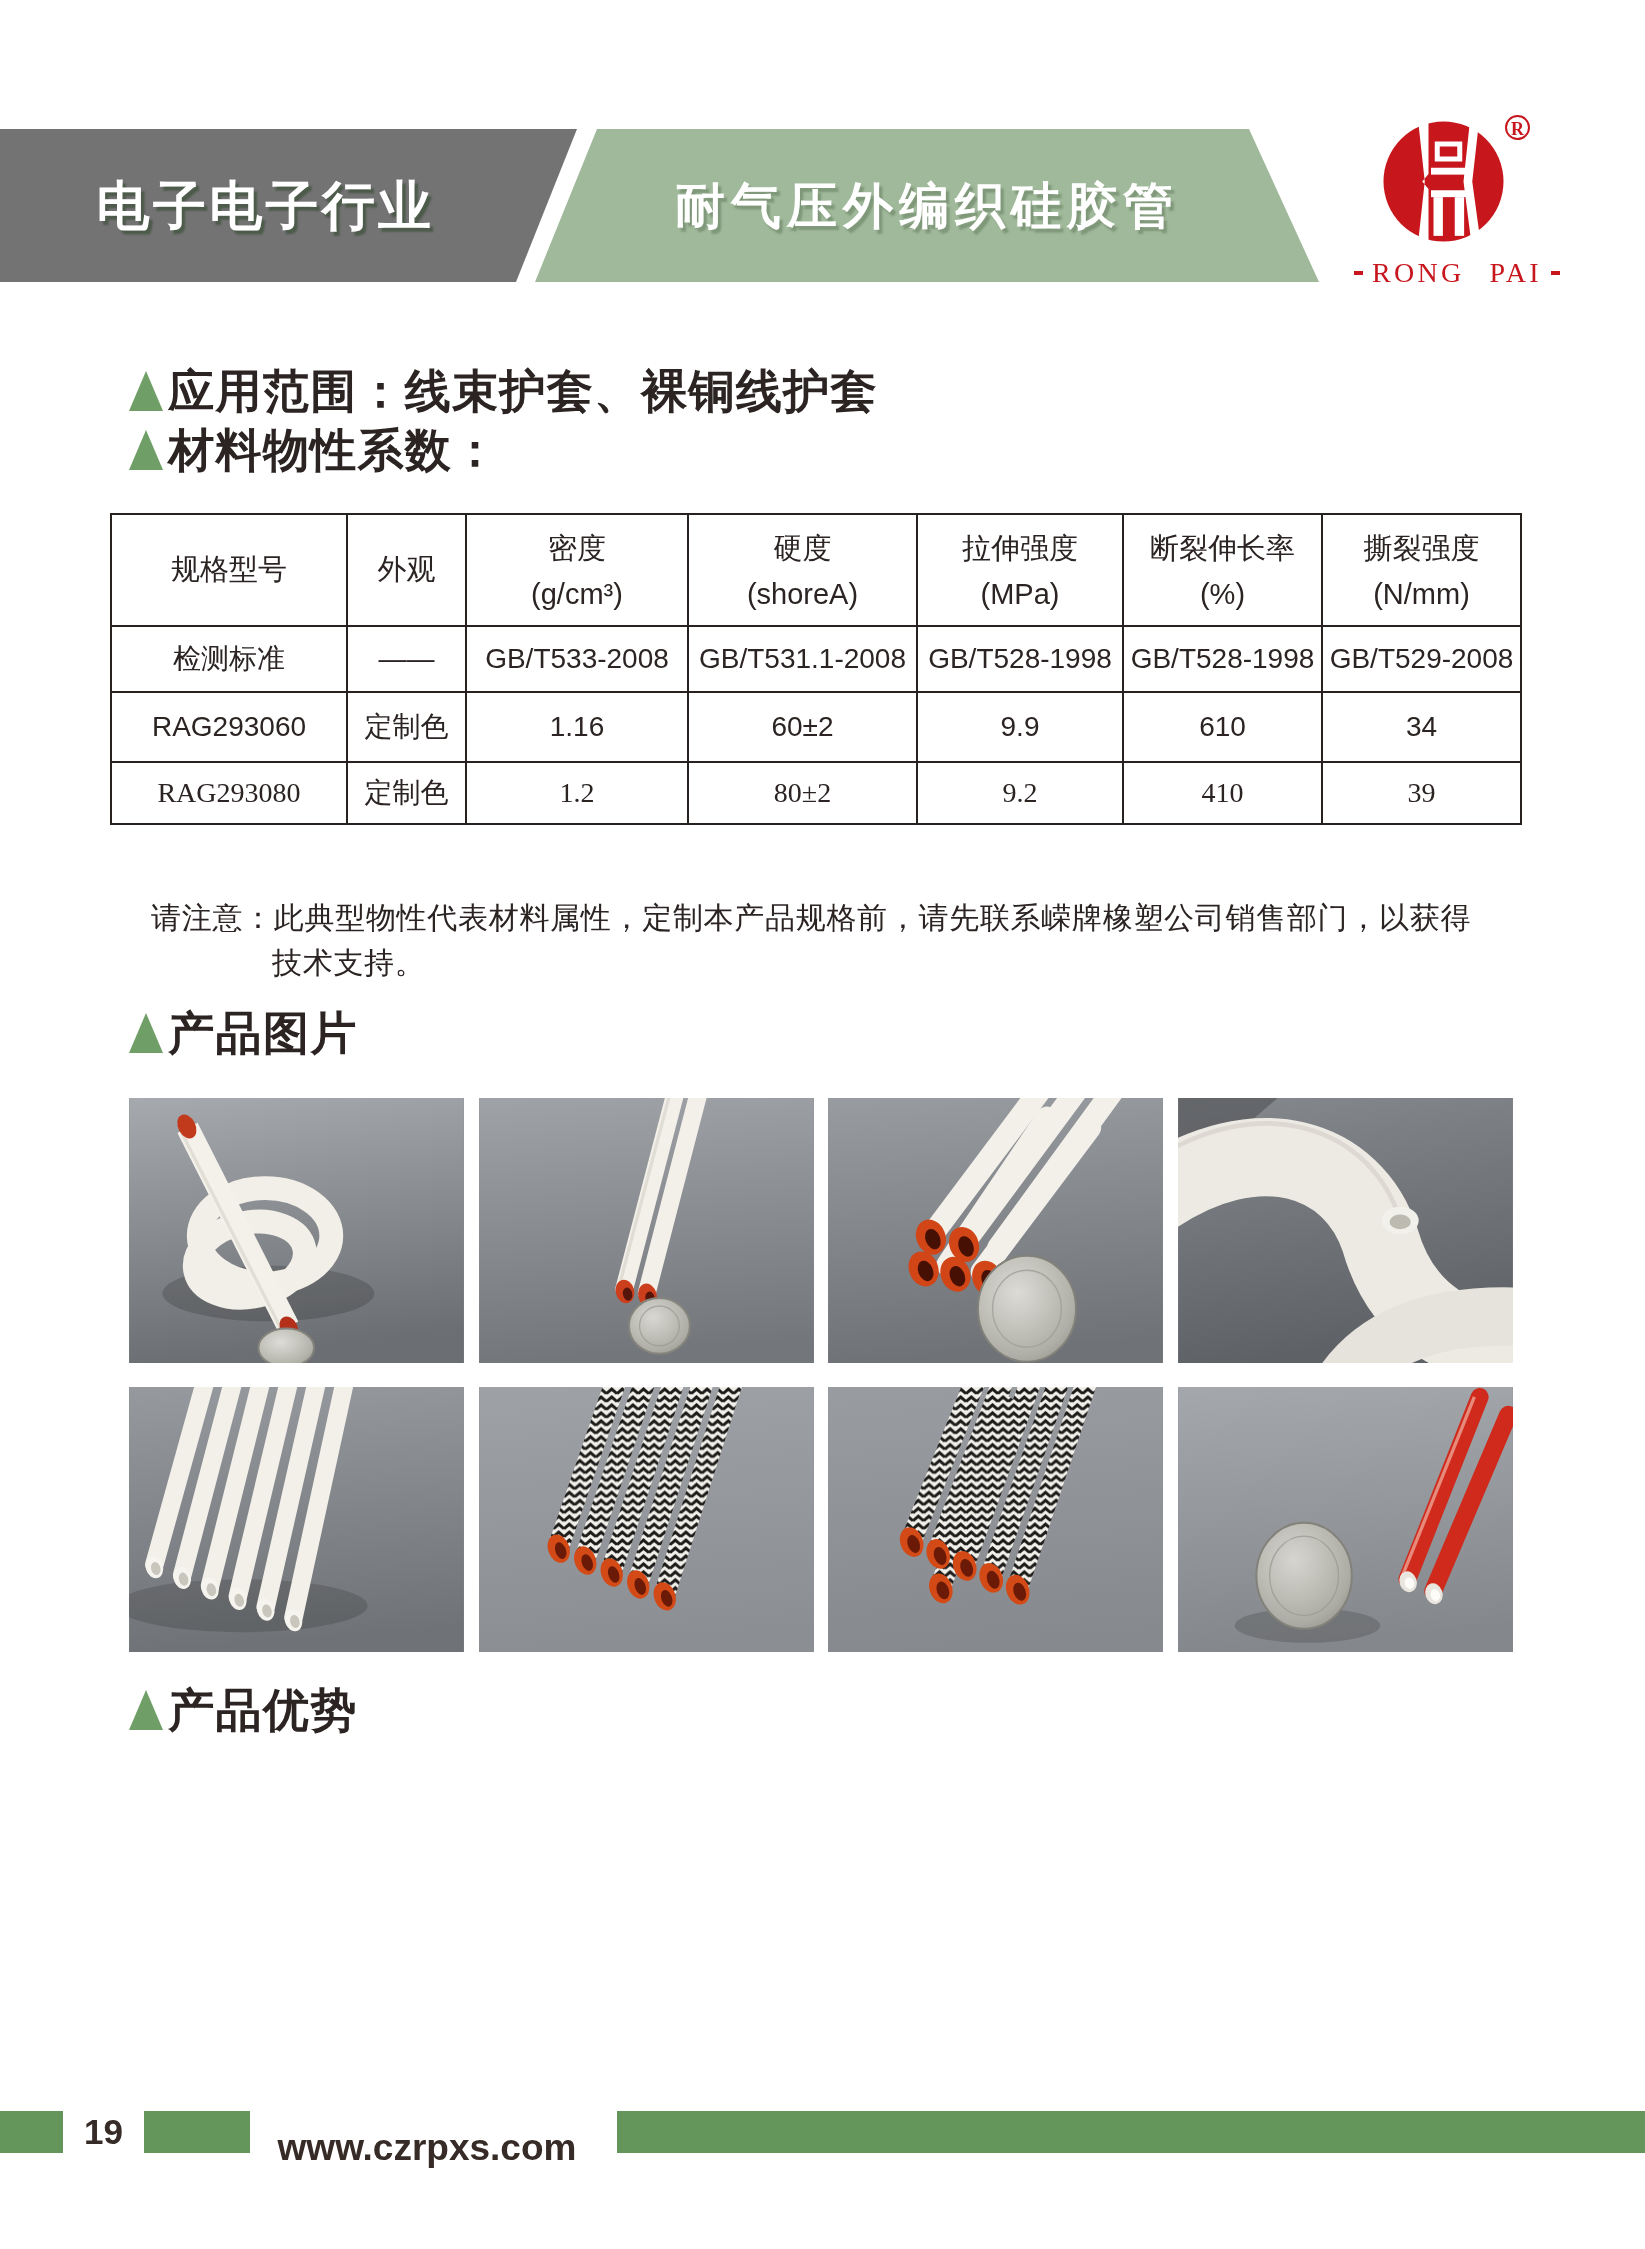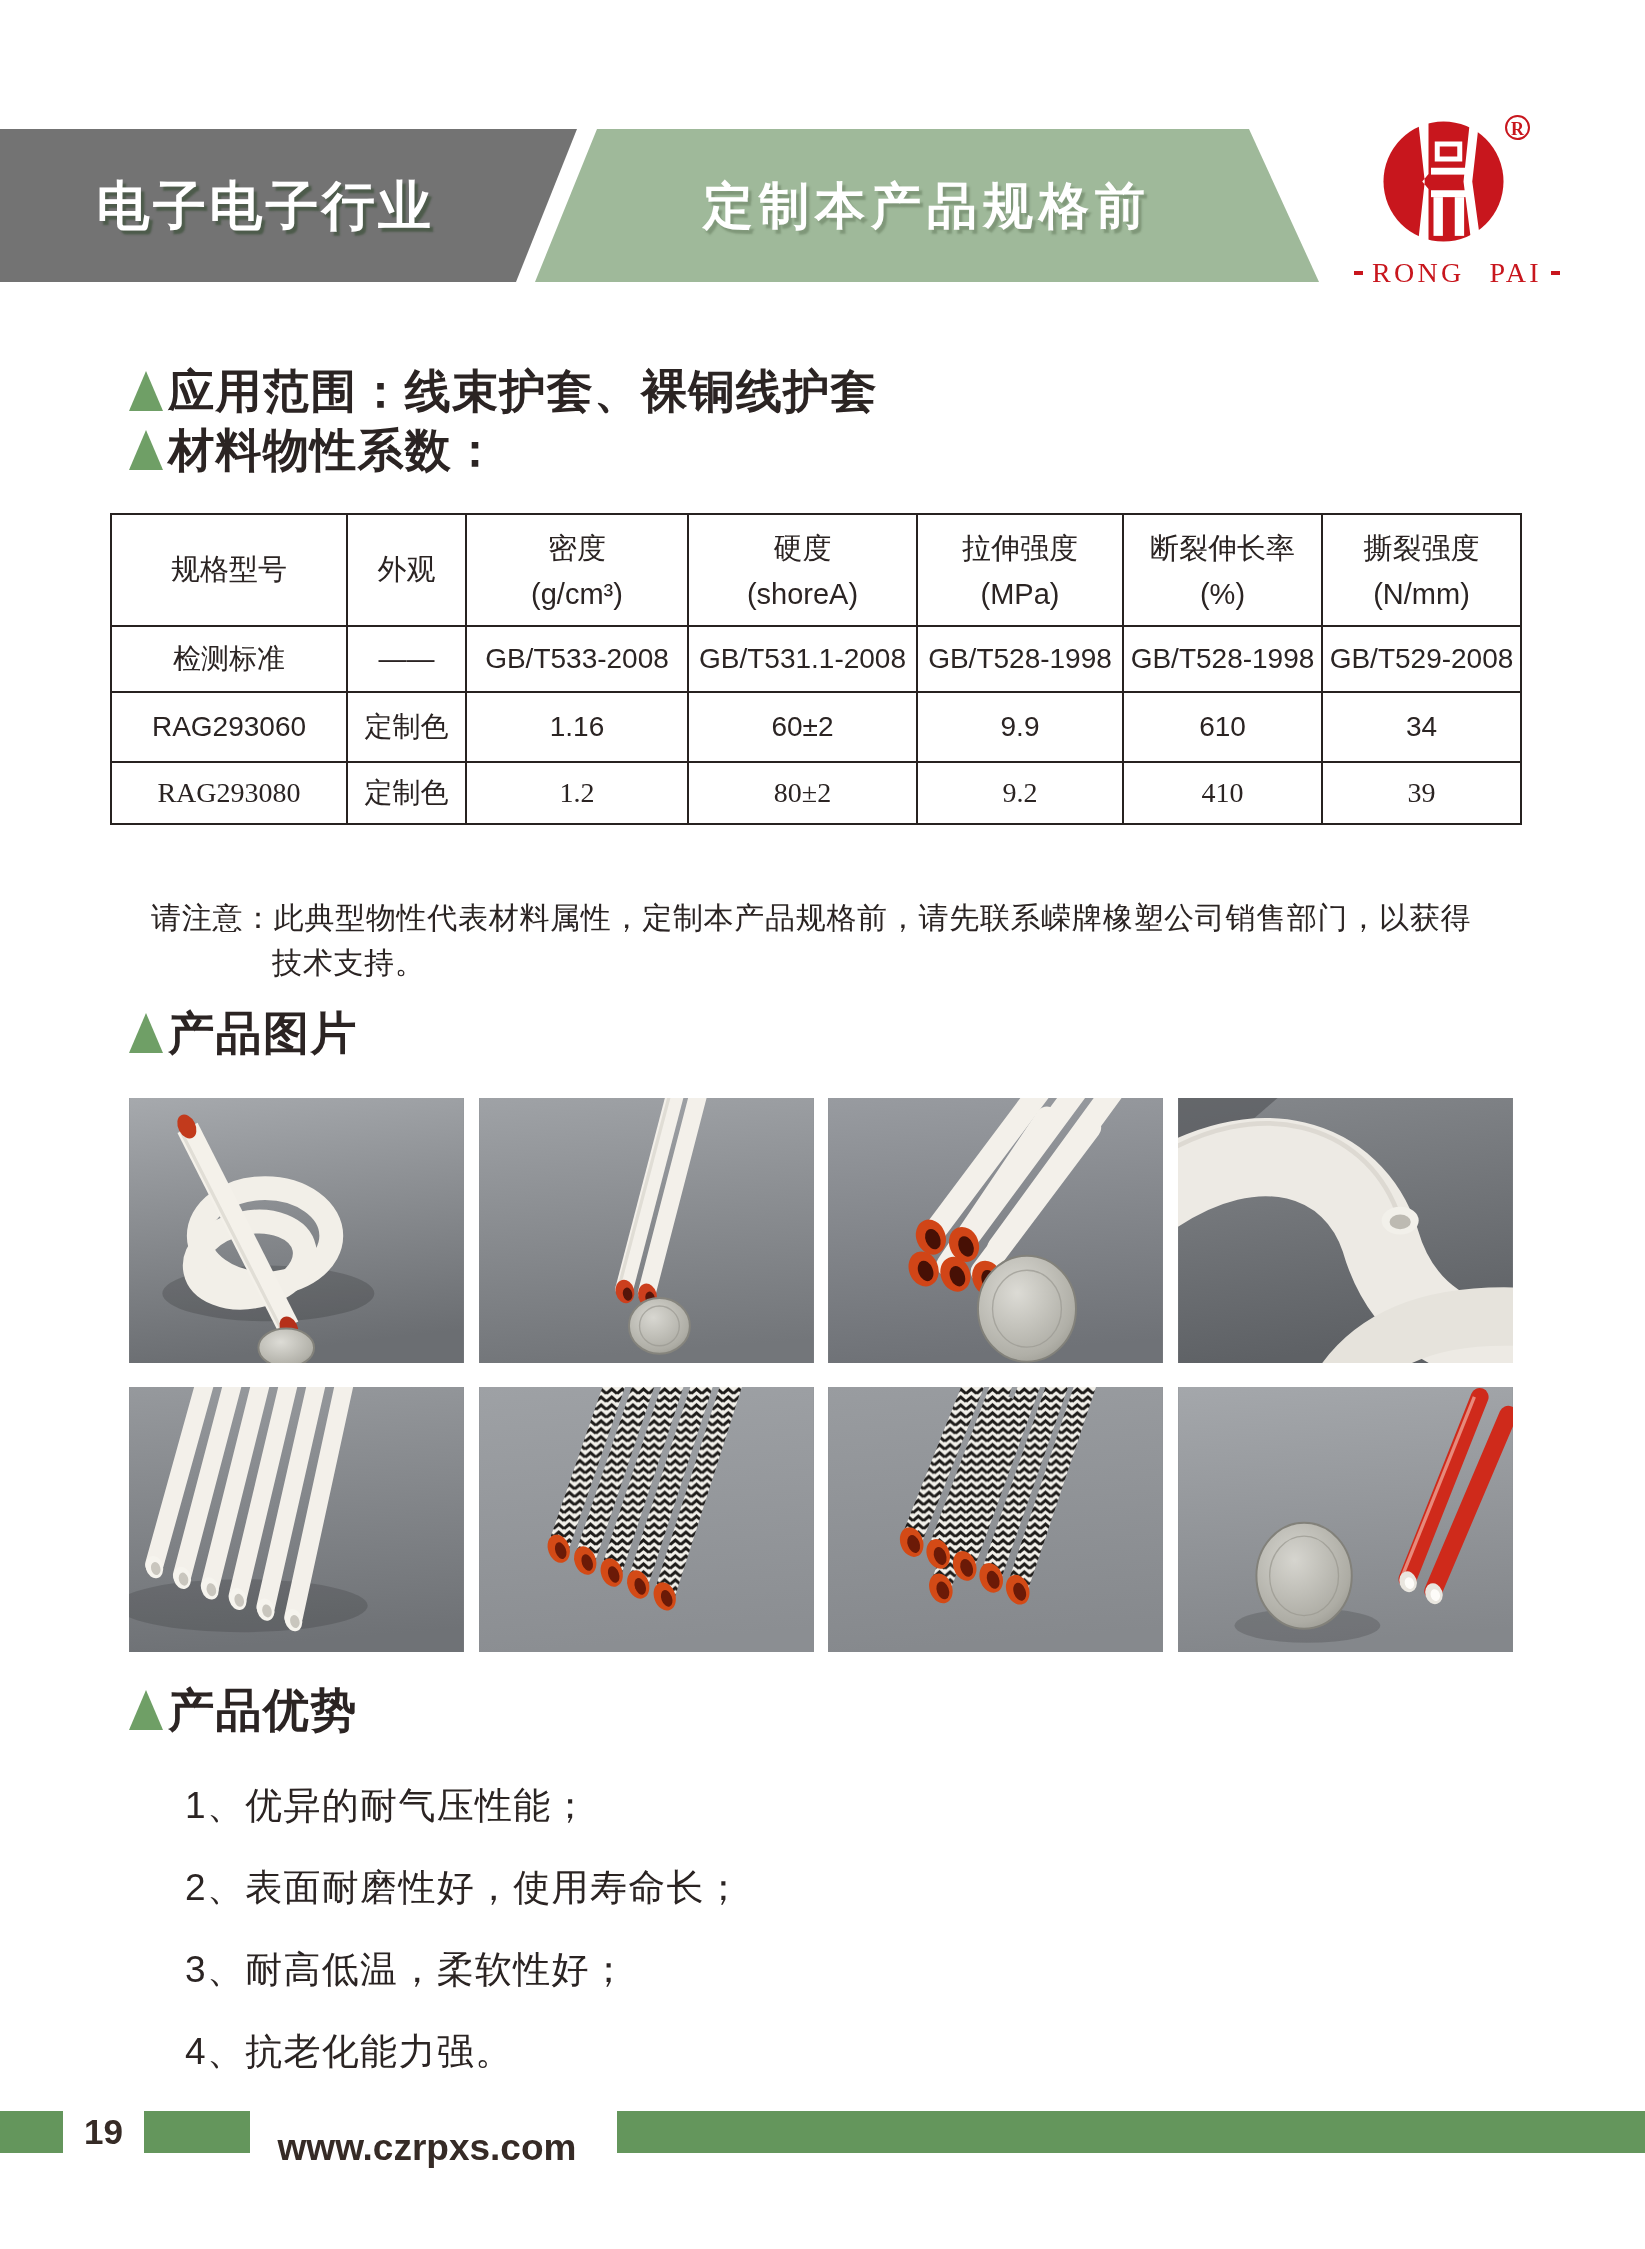--- a/index.html
+++ b/index.html
@@ -76,21 +76,21 @@
 </head>
 <body>
 
 <div class="page">
 
   <div class="band">
     <div class="band-dark">
       <span class="bt">电子电子行业</span>
     </div>
     <div class="band-light">
-      <span class="bt">定制本产品规格前</span>
+      <span class="bt">耐气压外编织硅胶管</span>
     </div>
   </div>
 
   <div class="logo">
     <svg class="emblem" viewBox="0 0 200 200" width="125" height="125">
       <circle cx="100" cy="100" r="96" fill="#c8161d"></circle>
       <g fill="#ffffff">
         <path d="M60,8 L76,4 L76,88 L66,100 L76,112 L76,196 L60,192 L70,100 Z"></path>
         <path d="M142,6 L156,12 L146,100 L158,188 L144,194 L132,100 Z"></path>
       </g>
@@ -450,26 +450,20 @@
         <ellipse cx="388" cy="314" rx="7" ry="9" fill="#fdfcf9" transform="rotate(-18 388 314)"></ellipse>
       </svg>
     </figure>
   </div>
 
   <div class="sec" style="left:129px;top:1687px;">
     <span class="tri"></span>
     <span class="t">产品优势</span>
   </div>
 
-  <div class="adv">
-    <div class="item">1、优异的耐气压性能；</div>
-    <div class="item">2、表面耐磨性好，使用寿命长；</div>
-    <div class="item">3、耐高低温，柔软性好；</div>
-    <div class="item">4、抗老化能力强。</div>
-  </div>
 
   <div class="footer">
     <div class="f-g f-g1"></div>
     <div class="f-page">19</div>
     <div class="f-g f-g2"></div>
     <div class="f-site">www.czrpxs.com</div>
     <div class="f-g f-g3"></div>
   </div>
 
 </div>

